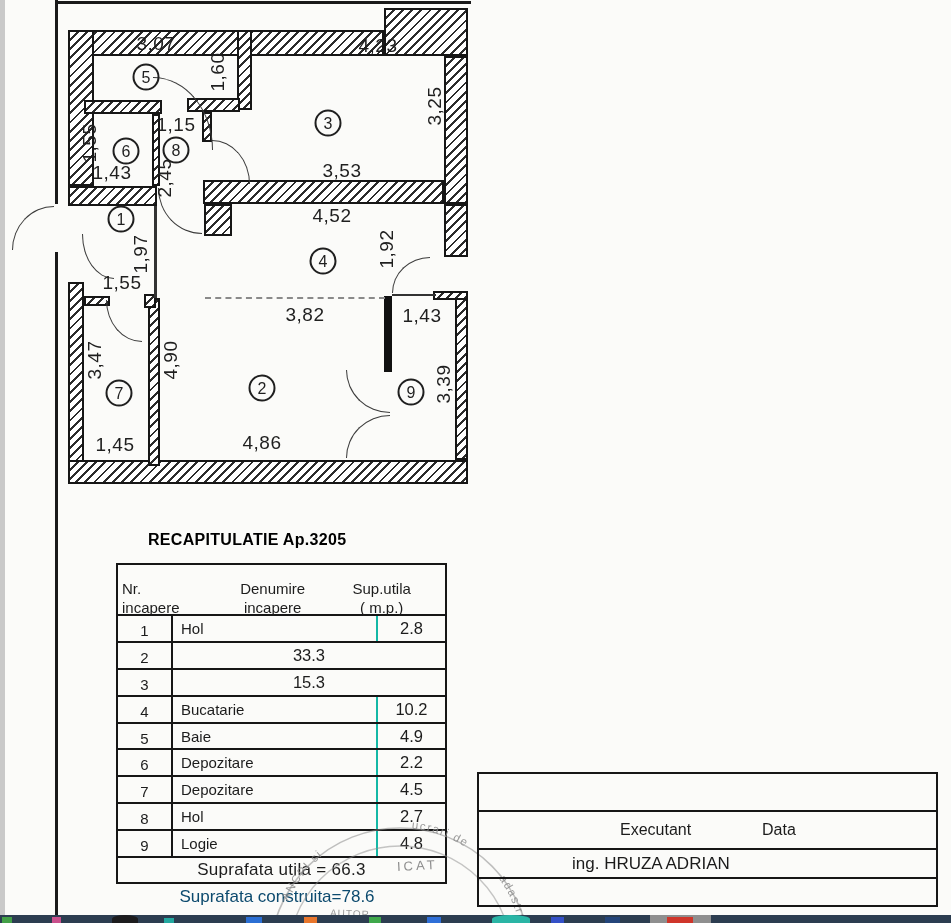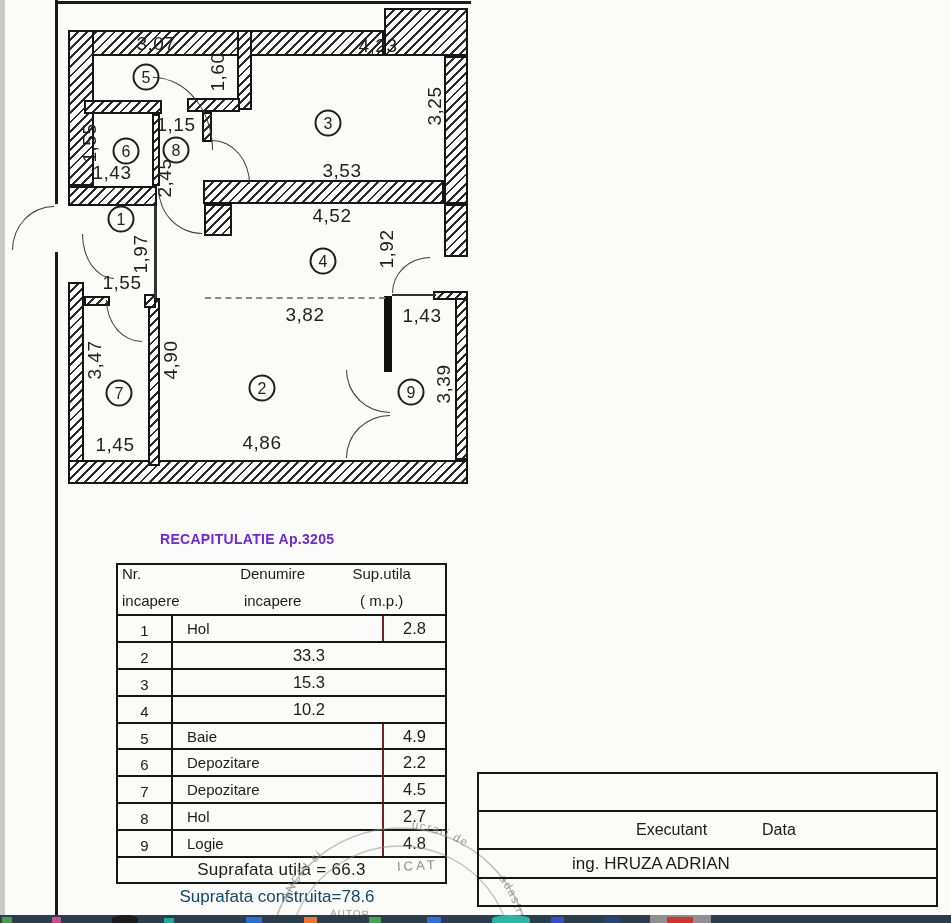--- a/index.html
+++ b/index.html
@@ -32,35 +32,35 @@
     transform:translate(-50%,-50%);letter-spacing:.5px;
   }
   .dim.rot{transform:translate(-50%,-50%) rotate(-90deg);}
   .room-badge{
     position:absolute;width:27px;height:27px;border:2px solid #1f1f1f;border-radius:50%;
     transform:translate(-50%,-50%);display:flex;align-items:center;justify-content:center;
     font-size:16px;color:#1f1f1f;background:transparent;box-sizing:border-box;
   }
 
   
-  .recap-title{left:148px;top:531px;font-size:14px;font-weight:600;letter-spacing:.3px;color:#6d28d9;margin-left:12px;}
+  .recap-title{left:148px;top:531px;font-size:16px;font-weight:600;letter-spacing:.3px;color:#000000;}
   .recap-table{
     left:116px;top:563px;width:331px;height:321px;
     border:2.5px solid #161616;background:transparent;
     display:flex;flex-direction:column;font-size:15px;color:#1c1c1c;
   }
   .rt-header{height:49px;border-bottom:2px solid #161616;display:flex;flex:none;}
-  .rt-hc{display:flex;flex-direction:column;justify-content:space-between;padding:0 0 3px 0;line-height:1.25;}
+  .rt-hc{display:flex;flex-direction:column;justify-content:space-between;padding:15px 0 3px 0;line-height:1.25;}
   .rt-hc.h1{width:55px;padding-left:4px;}
   .rt-hc.h2{width:197px;text-align:center;}
   .rt-hc.h3{width:79px;text-align:center;transform:translateX(-25px);}
   .rt-body{flex:1;display:flex;flex-direction:column;}
   .rt-row{flex:1;display:flex;border-bottom:2px solid #161616;}
   .rt-c1{width:53px;border-right:2px solid #161616;display:flex;align-items:center;justify-content:center;padding-top:4px;}
-  .rt-c2{width:195px;border-right:2px solid #7f1d1d;display:flex;align-items:center;padding-left:14px;}
+  .rt-c2{width:195px;border-right:2px solid #14b8a6;display:flex;align-items:center;padding-left:8px;}
   .rt-c3{flex:1;display:flex;align-items:center;justify-content:center;font-size:16.5px;}
   .rt-footer{height:24px;flex:none;display:flex;align-items:center;justify-content:center;font-size:17px;letter-spacing:.3px;}
   .below-table{left:277px;top:897px;transform:translate(-50%,-50%);font-size:17px;white-space:nowrap;color:#0c4a6e;}
 
   
   .stamp-icat{left:397px;top:858px;color:#8f8f8f;font-size:13px;letter-spacing:3px;transform:rotate(-3deg);}
   .stamp-autor{left:330px;top:908px;color:#9a9a9a;font-size:10px;letter-spacing:1px;transform:rotate(2deg);}
 
   
   .exec-box{left:477px;top:772px;width:461px;height:135px;border:2.5px solid #161616;}
@@ -175,20 +175,21 @@
       <div class="rt-row">
         <div class="rt-c1">2</div>
         <div class="rt-c3">33.3</div>
       </div>
       <div class="rt-row">
         <div class="rt-c1">3</div>
         <div class="rt-c3">15.3</div>
       </div>
       <div class="rt-row">
         <div class="rt-c1">4</div>
+        <div class="rt-c2">Bucatarie</div>
         <div class="rt-c3">10.2</div>
       </div>
       <div class="rt-row">
         <div class="rt-c1">5</div>
         <div class="rt-c2">Baie</div>
         <div class="rt-c3">4.9</div>
       </div>
       <div class="rt-row">
         <div class="rt-c1">6</div>
         <div class="rt-c2">Depozitare</div>
@@ -231,21 +232,21 @@
     <textPath href="#stampArc" startOffset="80%">adastru</textPath>
   </text>
 </svg>
 <div class="abs stamp-icat">ICAT</div>
 <div class="abs stamp-autor">AUTOR</div>
 
 <div class="abs exec-box">
   <div class="exec-sep" style="top:36px;"></div>
   <div class="exec-sep" style="top:74px;"></div>
   <div class="exec-sep" style="top:103px;"></div>
-  <div class="exec-label" style="left:141px;top:47px;margin-left:16px;">Executant</div>
+  <div class="exec-label" style="left:141px;top:47px;">Executant</div>
   <div class="exec-label" style="left:283px;top:47px;">Data</div>
   <div class="exec-label" style="left:93px;top:80px;font-size:17px;">ing. HRUZA ADRIAN</div>
 </div>
 
 <div class="abs taskbar" id="taskbar">
     <div class="tb-icon" style="left: 2px; width: 10px; height: 6px; background: rgb(67, 160, 71);"></div>
     <div class="tb-icon" style="left: 52px; width: 9px; height: 6px; background: rgb(201, 79, 140);"></div>
     <div class="tb-icon" style="left: 112px; width: 26px; height: 8px; background: rgb(28, 28, 30); border-radius: 50% 50% 0px 0px;"></div>
     <div class="tb-icon" style="left: 164px; width: 10px; height: 5px; background: rgb(35, 168, 160);"></div>
     <div class="tb-icon" style="left: 246px; width: 16px; height: 6px; background: rgb(43, 111, 212);"></div>

